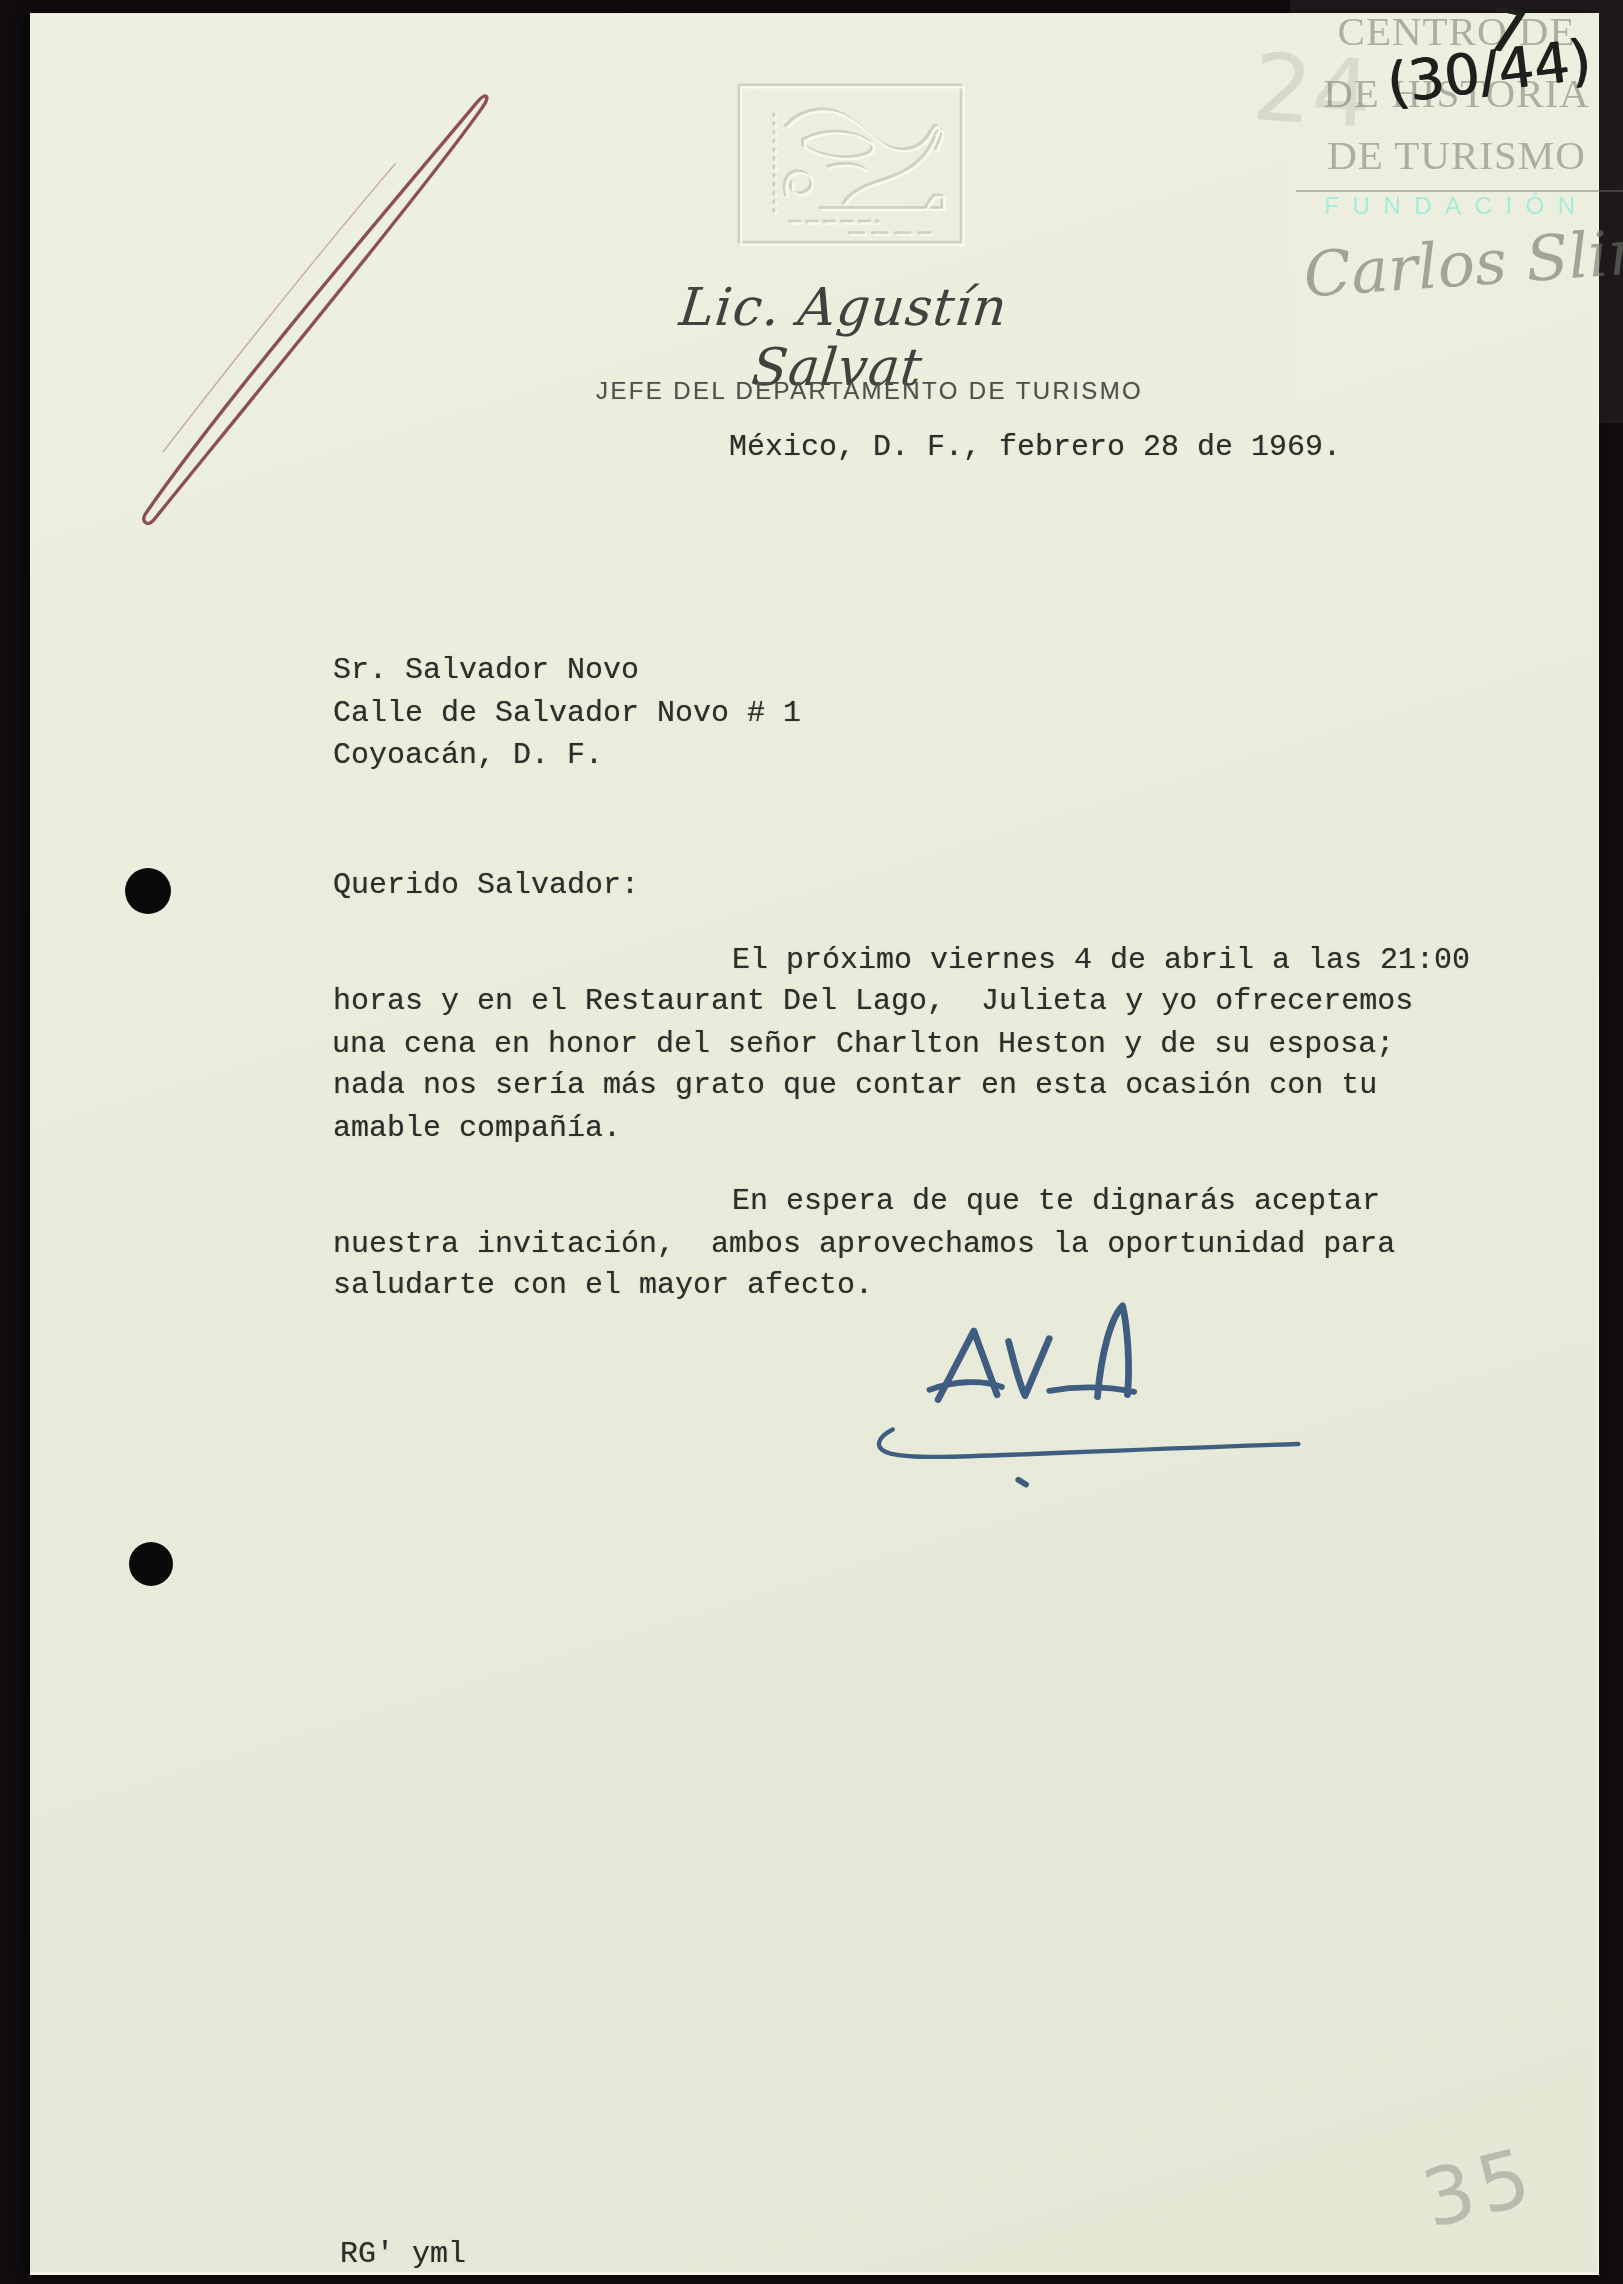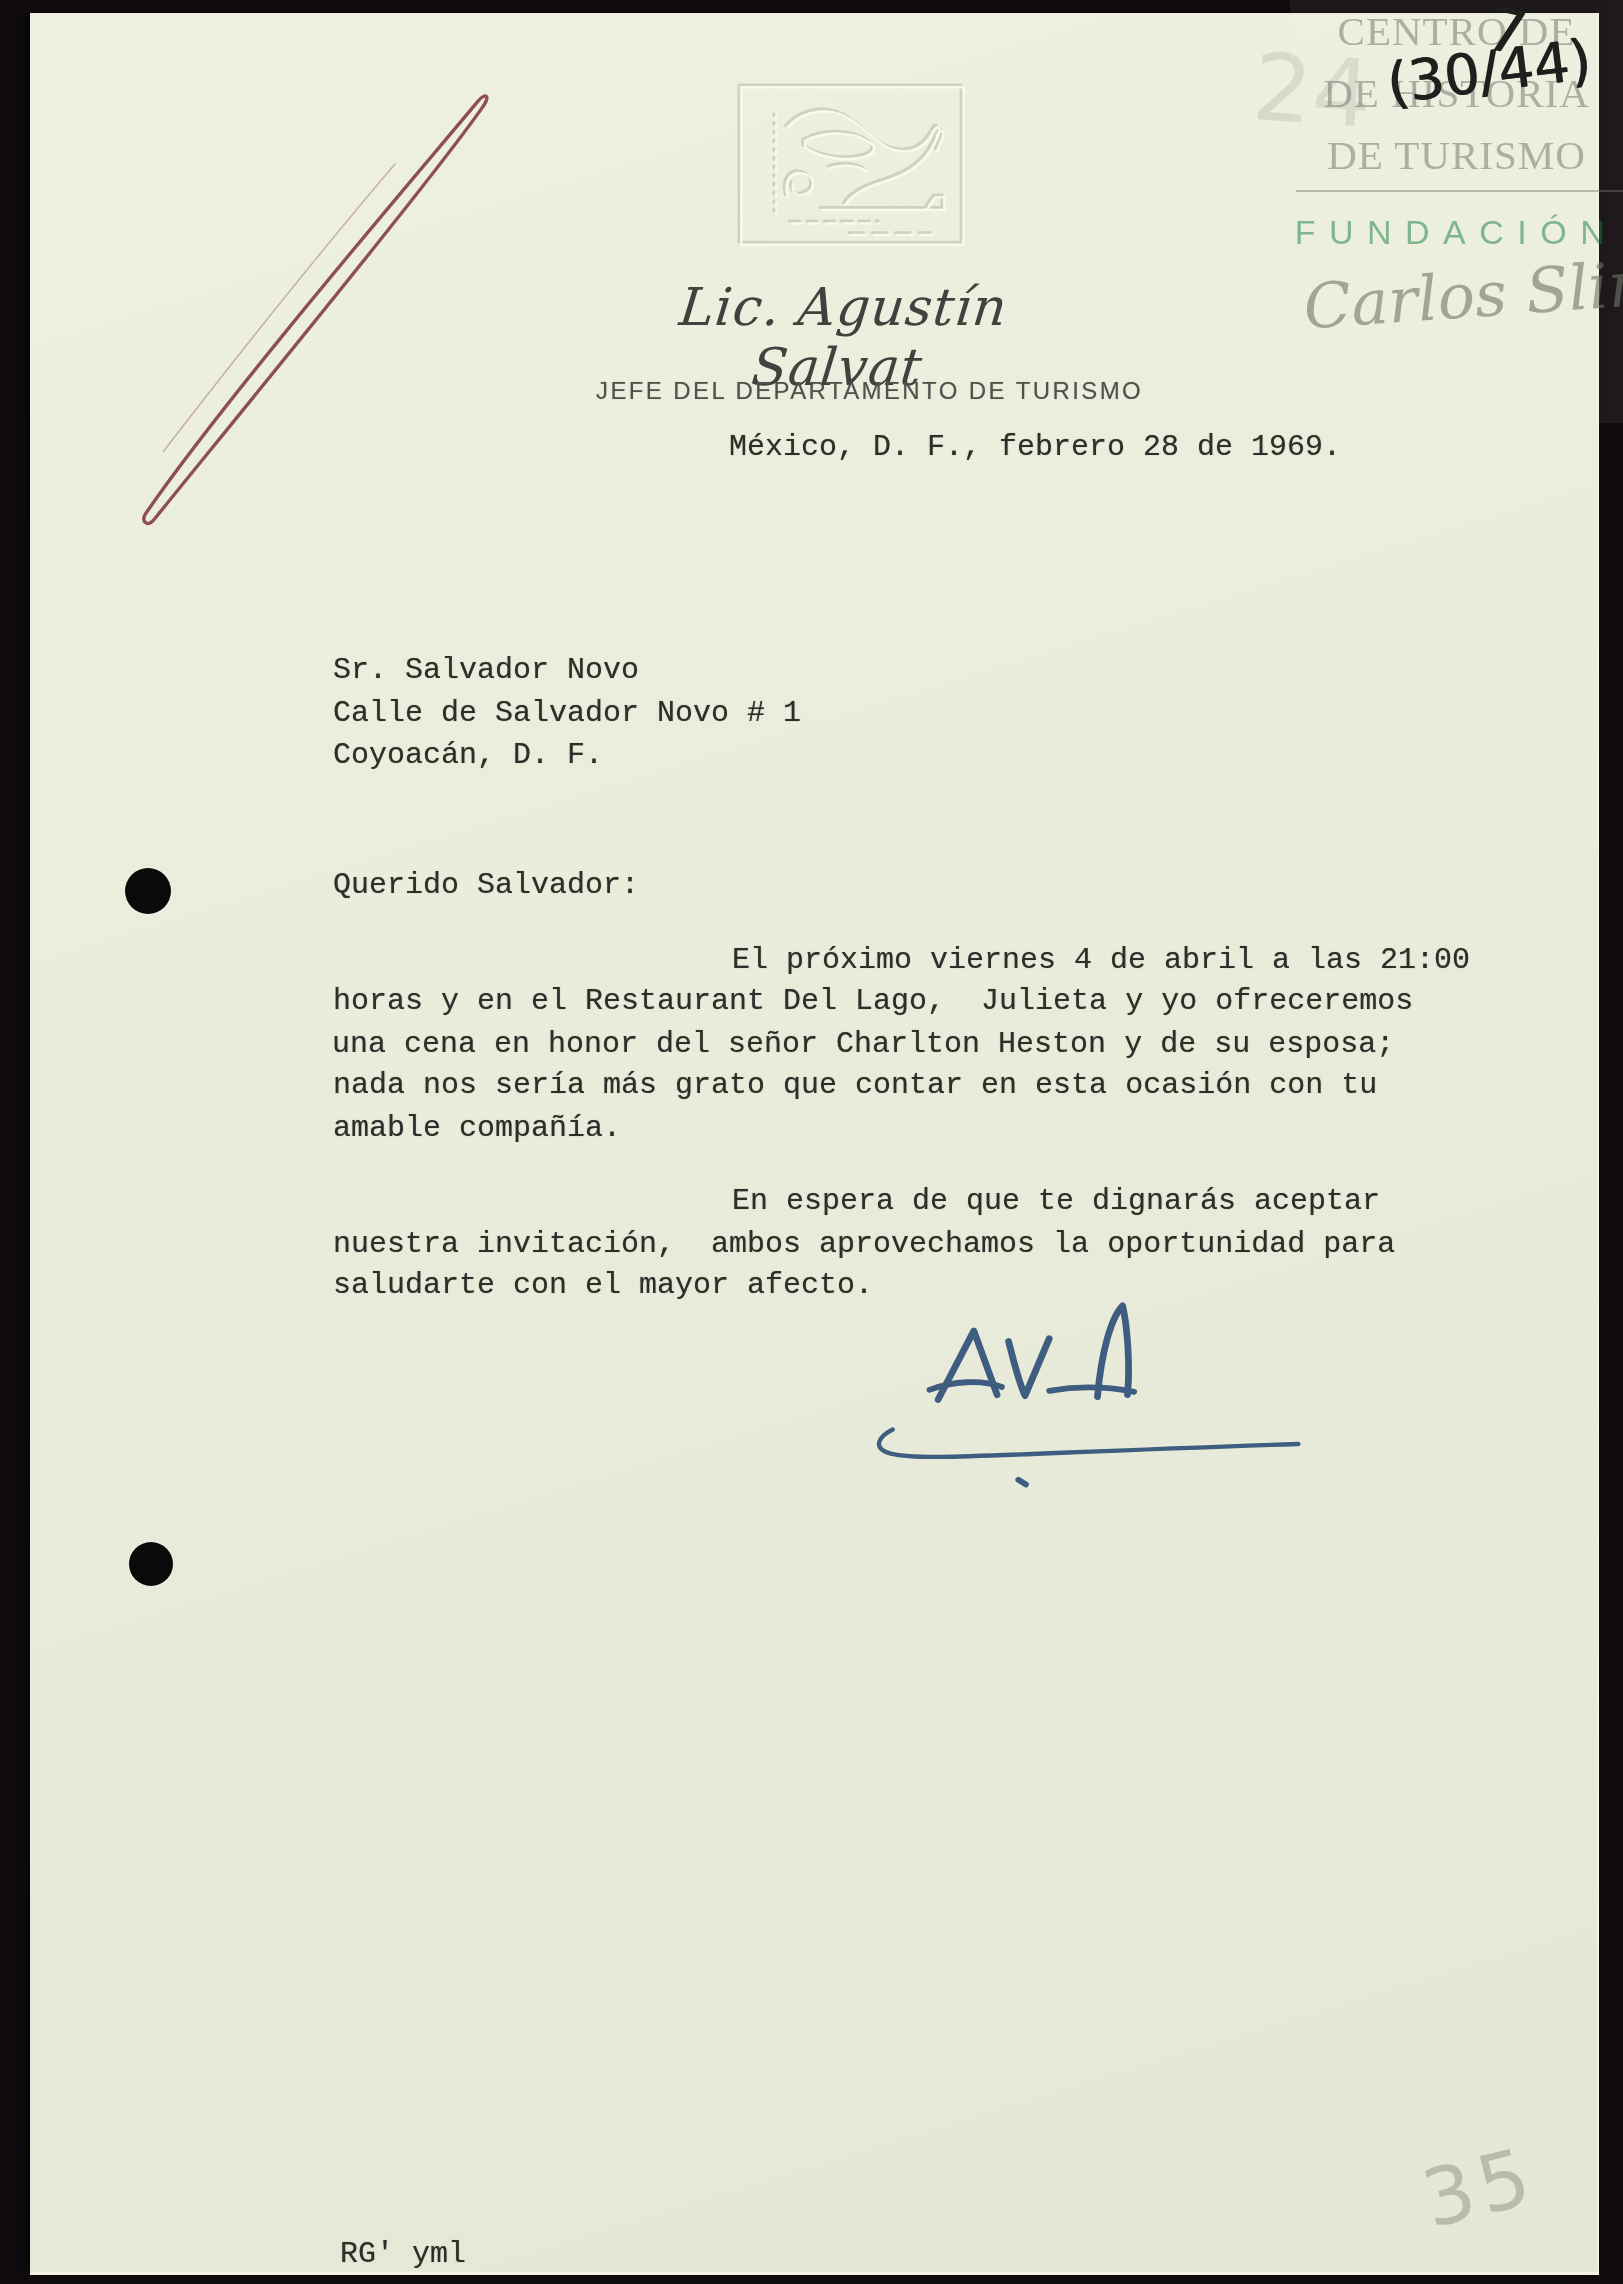--- a/index.html
+++ b/index.html
@@ -61,22 +61,22 @@
     background:rgba(255,255,255,.055);
   }
   .wm-line{
     font-family:"Liberation Serif", serif;
     font-size:41px;line-height:62px;color:#6e766b;opacity:.52;
     letter-spacing:1px;white-space:nowrap;
   }
   .wm-rule{border-top:2.9px solid #6e766b;opacity:.45;margin:3.9px 0 0 5.8px;}
   .wm-fund{
     font-family:"Liberation Sans", sans-serif;
-    font-size:34px;letter-spacing:13.5px;color:#15803d;opacity:.5;
-    margin-top:21px;white-space:nowrap;
+    font-size:24px;letter-spacing:13.5px;color:#5eead4;opacity:.5;
+    margin-top:0;white-space:nowrap;
   }
   .wm-script{
     font-family:"DejaVu Serif", serif;font-style:italic;
     font-size:62px;color:#6e766b;opacity:.6;margin-top:7.7px;
     transform:rotate(-4deg) translateX(13.5px);white-space:nowrap;
   }
   
   .ink-note{
     position:absolute;z-index:6;color:#1f1f1d;
     font-family:"DejaVu Sans", sans-serif;

